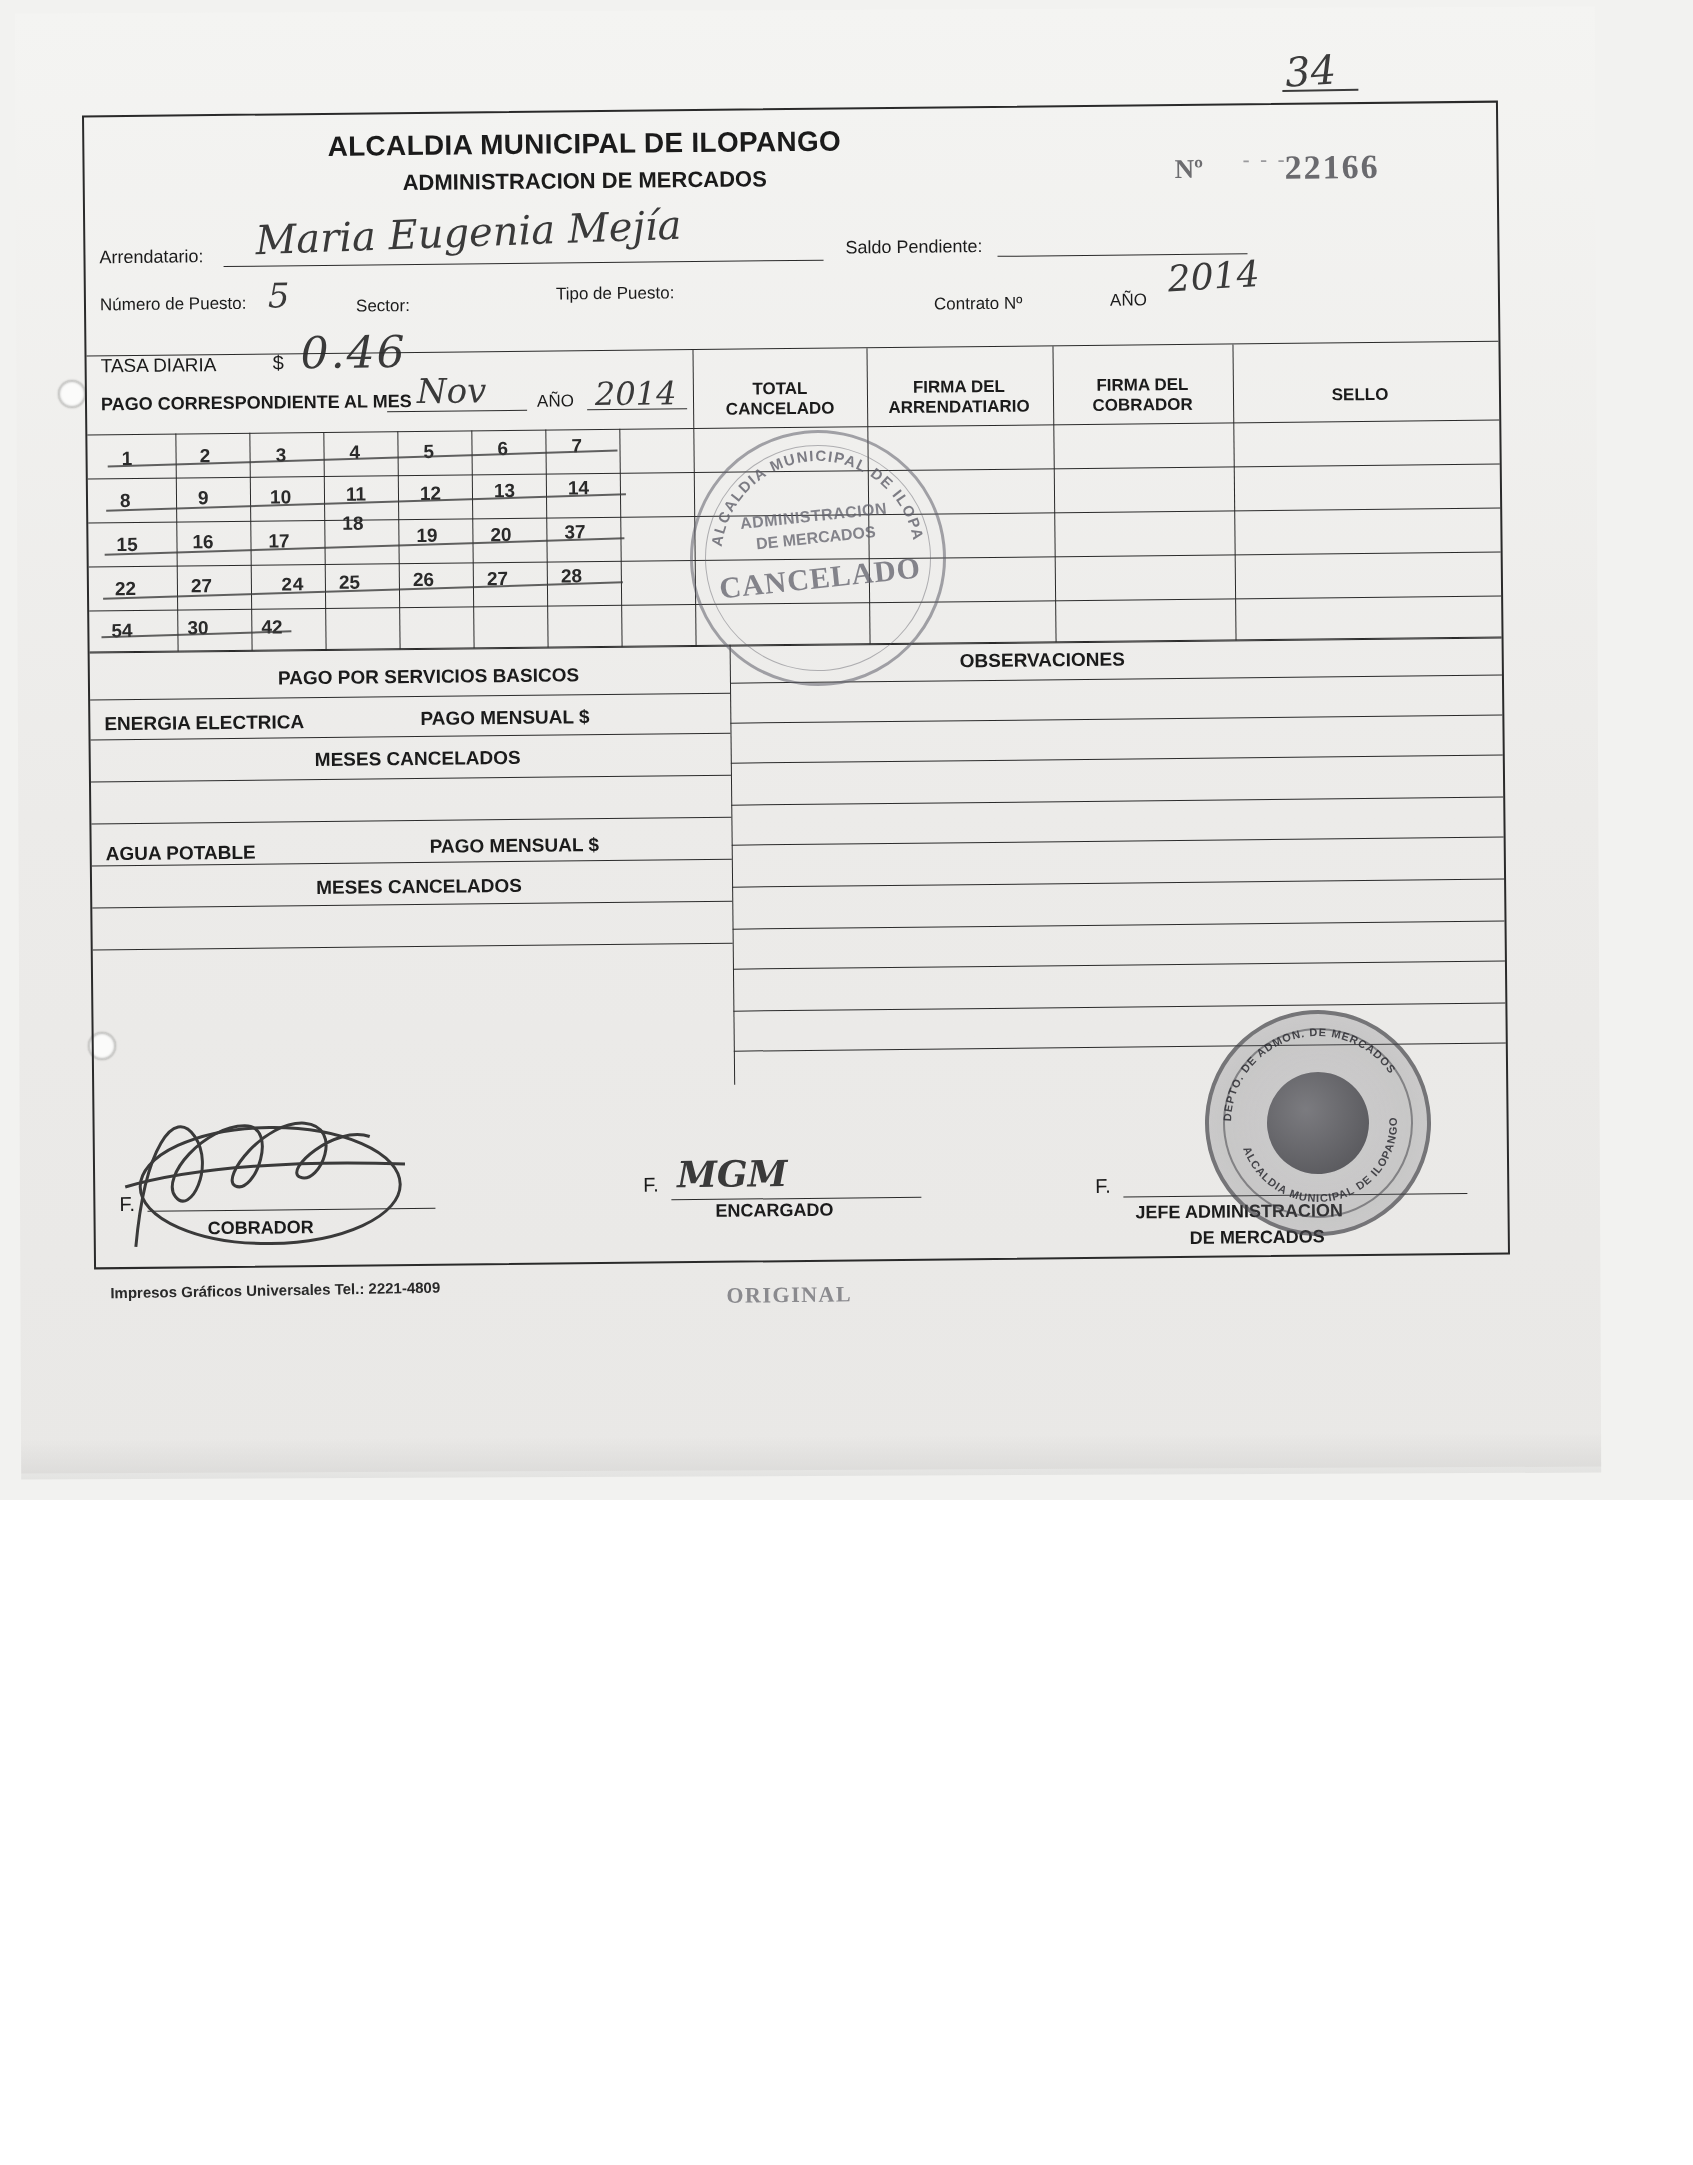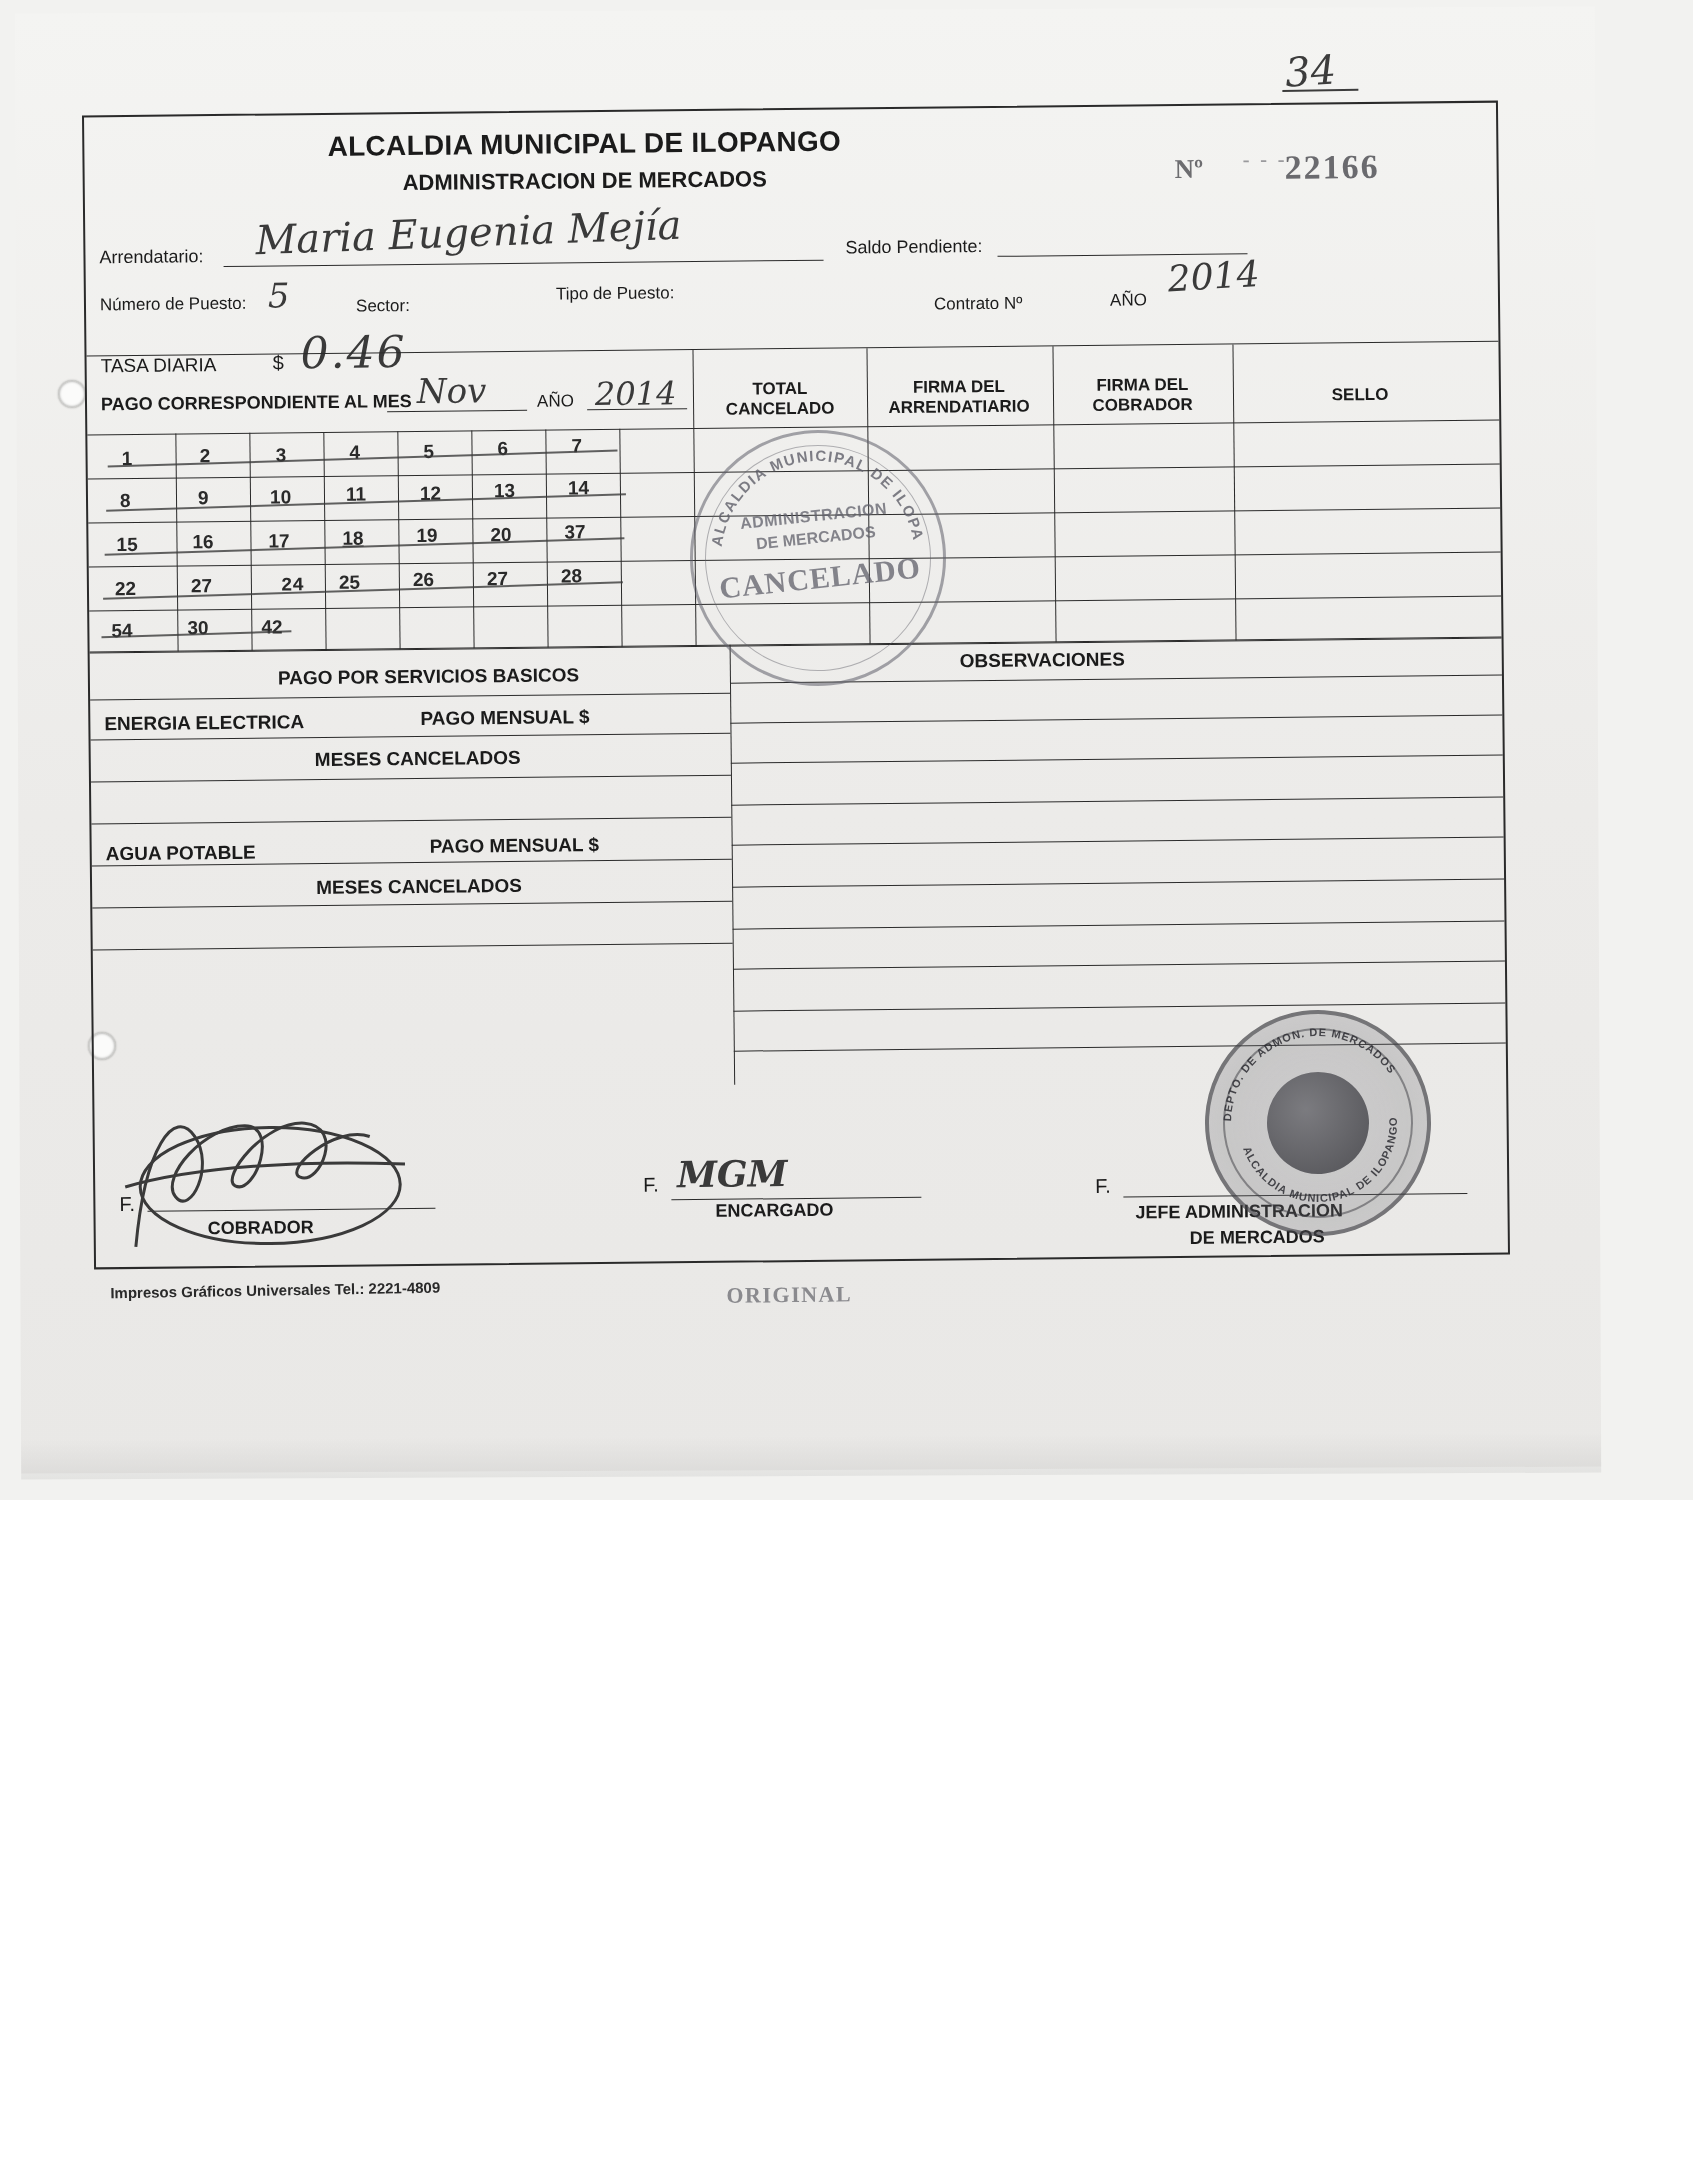--- a/index.html
+++ b/index.html
@@ -352,21 +352,21 @@
       <div class="daycell" style="left:110px; top:132px;">9</div>
       <div class="daycell" style="left:182px; top:132px;">10</div>
       <div class="daycell" style="left:258px; top:130px;">11</div>
       <div class="daycell" style="left:332px; top:130px;">12</div>
       <div class="daycell" style="left:406px; top:128px;text-align:center;">13</div>
       <div class="daycell" style="left:480px; top:126px;">14</div>
 
       <div class="daycell" style="left:28px; top:178px;">15</div>
       <div class="daycell" style="left:104px; top:176px;">16</div>
       <div class="daycell" style="left:180px; top:176px;">17</div>
-      <div class="daycell" style="left:254px; top:174px;text-decoration:underline;">18</div>
+      <div class="daycell" style="left:254px; top:159px;">18</div>
       <div class="daycell" style="left:328px; top:172px;">19</div>
       <div class="daycell" style="left:402px; top:172px;">20</div>
       <div class="daycell" style="left:476px; top:170px;">37</div>
 
       <div class="daycell" style="left:26px; top:222px;">22</div>
       <div class="daycell" style="left:102px; top:220px;">27</div>
       <div class="daycell" style="left:192px; top:220px;font-family:Liberation Mono, monospace;">24</div>
       <div class="daycell" style="left:250px; top:218px;">25</div>
       <div class="daycell" style="left:324px; top:216px;">26</div>
       <div class="daycell" style="left:398px; top:216px;">27</div>

